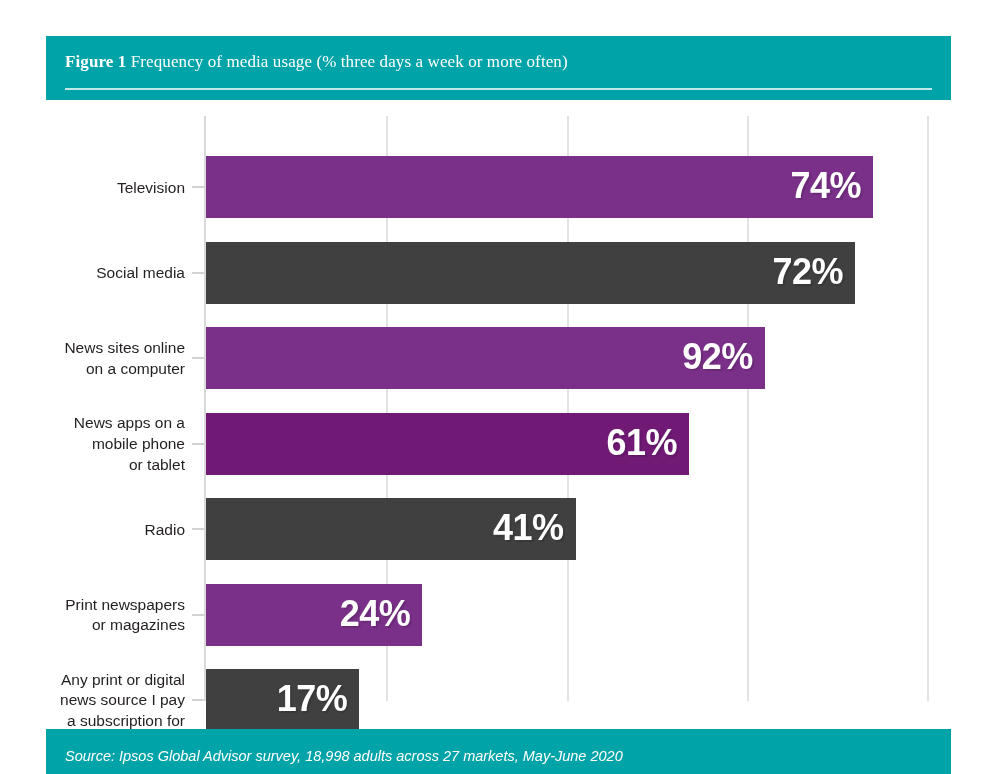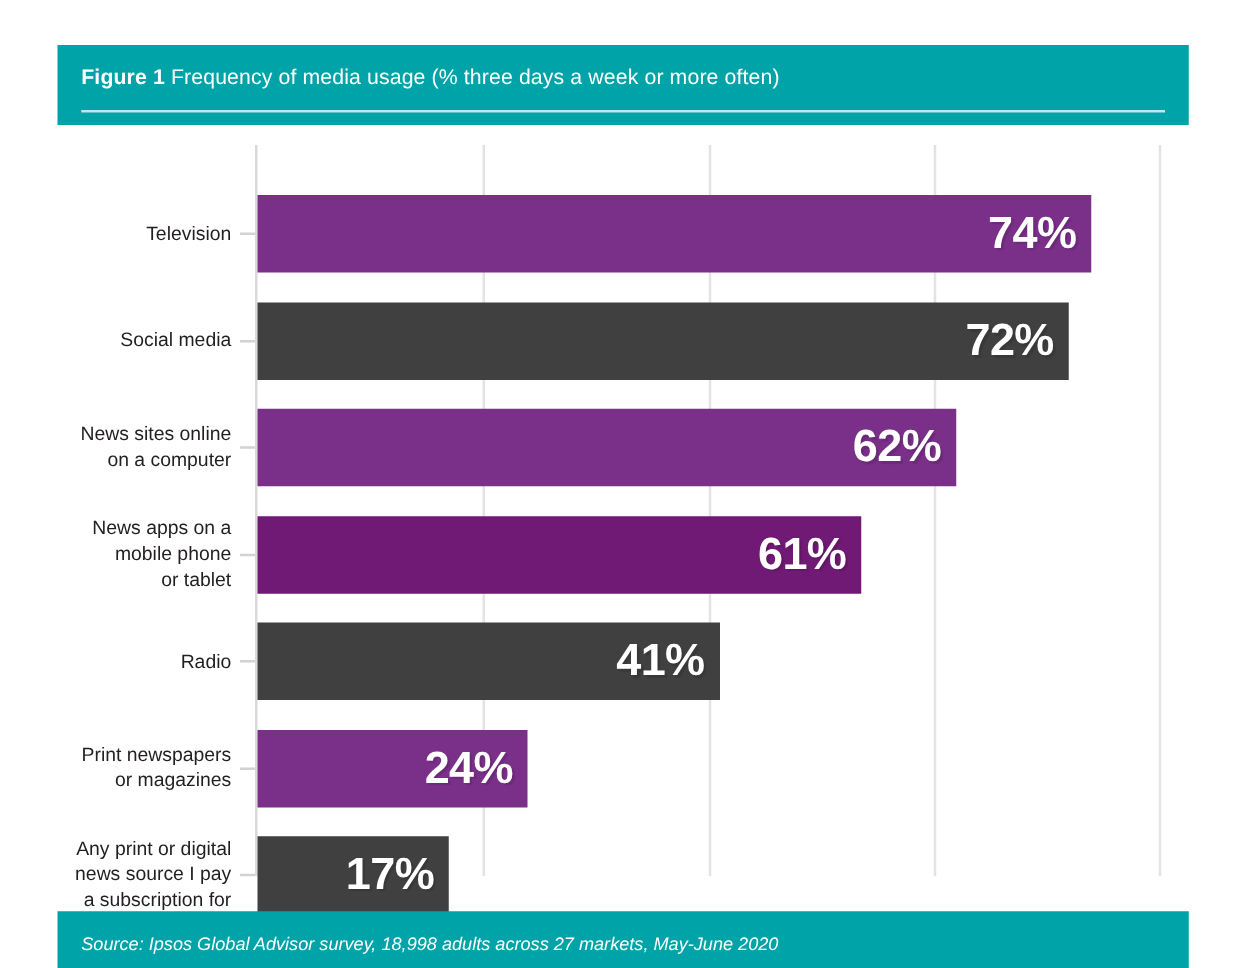--- a/index.html
+++ b/index.html
@@ -22,20 +22,21 @@
     background:#00a3a8;
     box-sizing:border-box;
   }
   #figure-title{
     position:absolute;
     left:19px; top:16px;
     color:#ffffff;
     font-size:17px;
     letter-spacing:.1px;
     white-space:nowrap;
+    font-family:Liberation Serif, serif;
   }
   #figure-title .fig-label{ font-weight:bold; }
   #figure-title .fig-text{ font-weight:normal; }
   #header-rule{
     position:absolute;
     left:19px; top:52px;
     width:867px; height:2px;
     background:rgba(255,255,255,.75);
   }
 
@@ -152,21 +153,21 @@
             <span class="bar-value">72%</span>
           </div>
         </div>
         <div class="bar-row" style="top: 227px; height: 62px;">
           <div class="cat-label" style="top: 11px;">
             <div>News sites online</div>
             <div>on a computer</div>
           </div>
           <div class="tick" style="top: 30px;"></div>
           <div class="bar" style="width: 558.873px; background: rgb(122, 48, 137);">
-            <span class="bar-value">62%</span>
+            <span class="bar-value">92%</span>
           </div>
         </div>
         <div class="bar-row" style="top: 312.5px; height: 62px;">
           <div class="cat-label" style="top: 0.5px;">
             <div>News apps on a</div>
             <div>mobile phone</div>
             <div>or tablet</div>
           </div>
           <div class="tick" style="top: 30px;"></div>
           <div class="bar" style="width: 483px; background: #701a75;">

